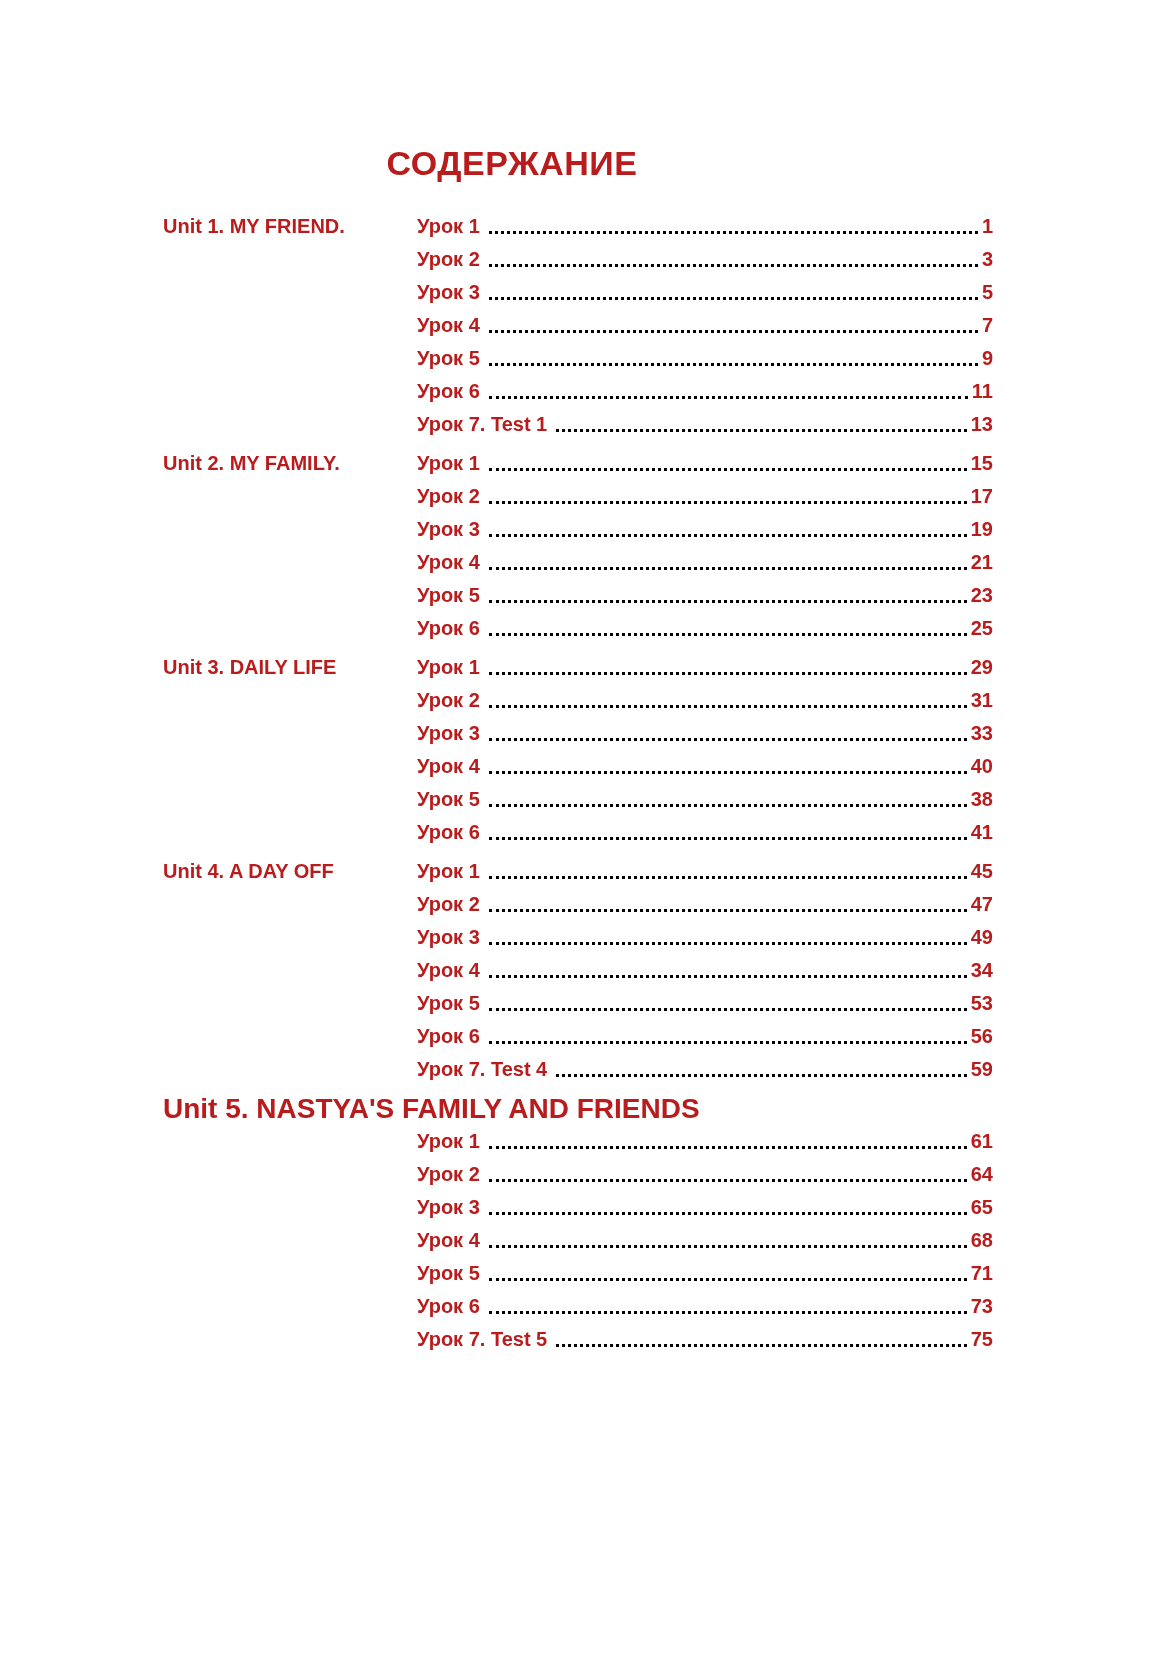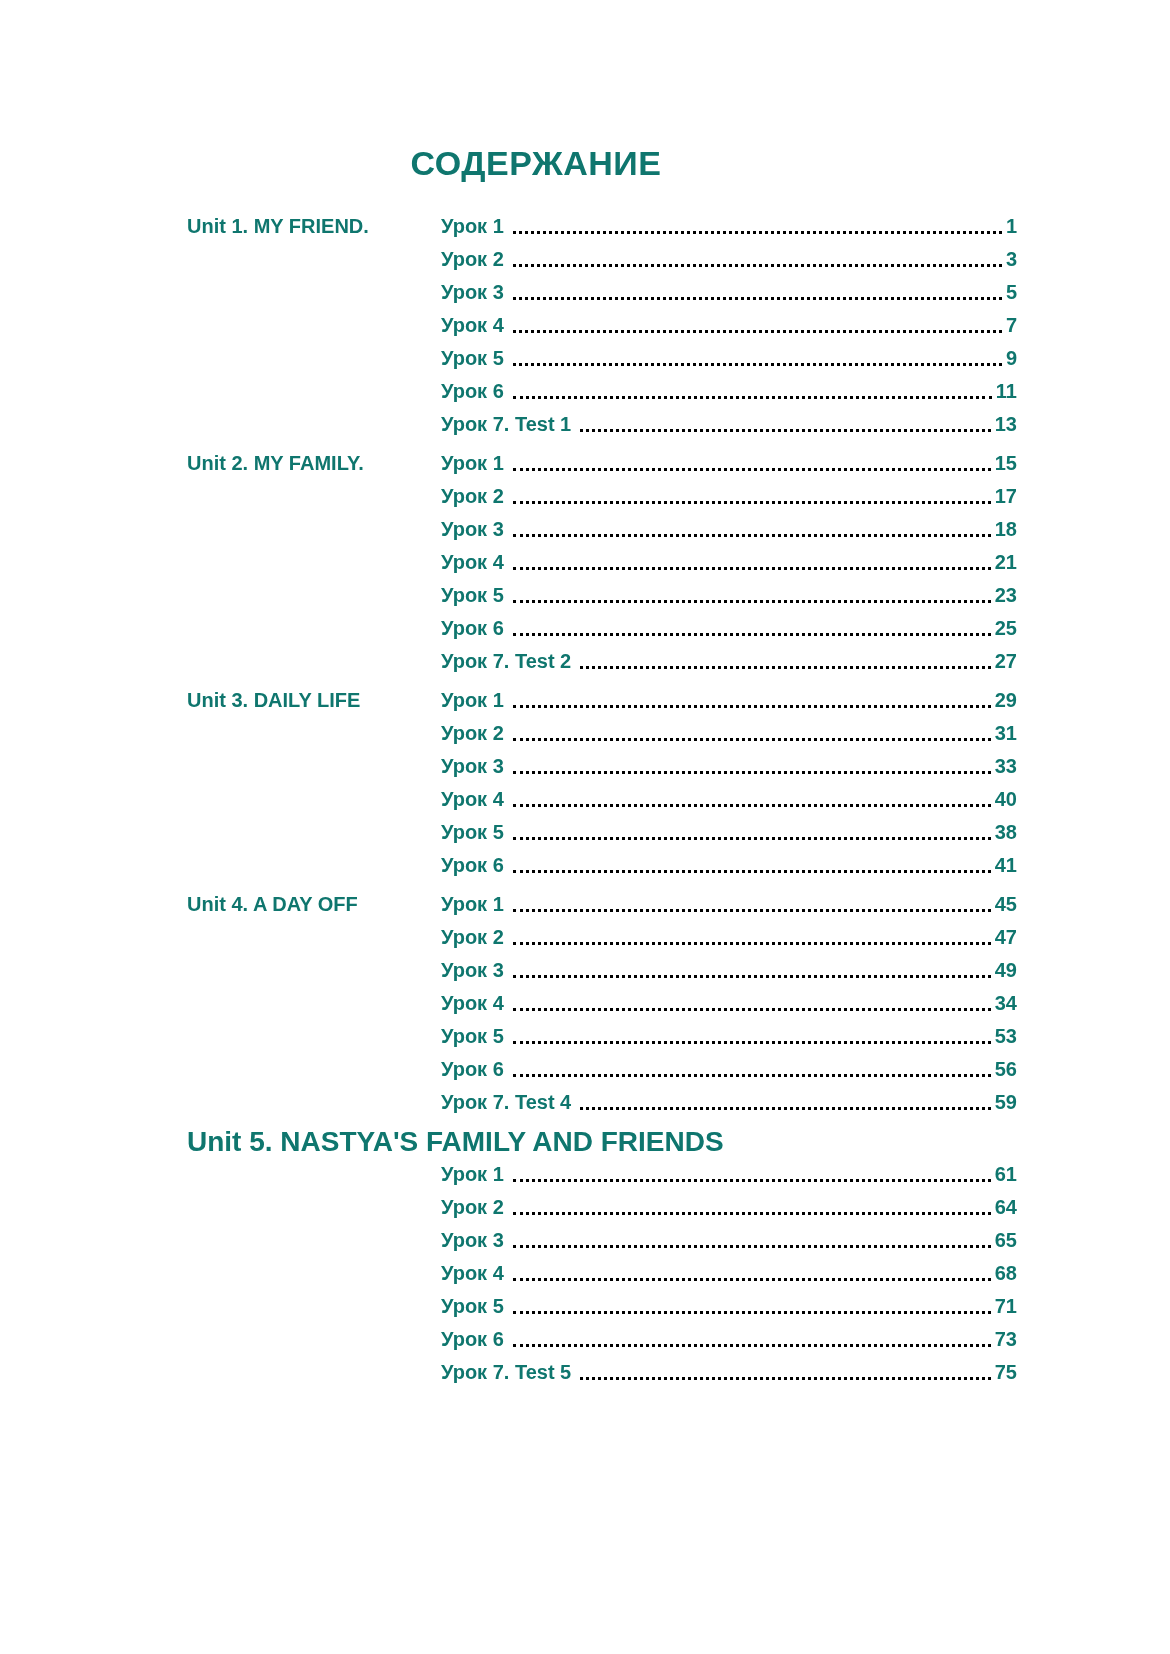--- a/index.html
+++ b/index.html
@@ -5,24 +5,23 @@
   html, body {
     margin: 0;
     padding: 0;
     background: #ffffff;
   }
   .page {
     position: relative;
     width: 1024px;
     height: 1654px;
     background: #ffffff;
-    color: #0f766e;
+    color: #b91c1c;
     font-family: "Liberation Sans", sans-serif;
     overflow: hidden;
-    margin-left: 24px;
   }
   .title {
     position: absolute;
     top: 144px;
     left: 0;
     width: 100%;
     text-align: center;
     font-size: 34px;
     font-weight: 700;
     letter-spacing: 0.5px;
@@ -153,21 +152,21 @@
             <span class="lesson-label">Урок 2</span>
             <span class="leader"></span>
             <span class="page-num">17</span>
           </div>
         </div>
         <div class="row">
           <div class="unit-cell"></div>
           <div class="lesson-wrap">
             <span class="lesson-label">Урок 3</span>
             <span class="leader"></span>
-            <span class="page-num">18</span>
+            <span class="page-num">19</span>
           </div>
         </div>
         <div class="row">
           <div class="unit-cell"></div>
           <div class="lesson-wrap">
             <span class="lesson-label">Урок 4</span>
             <span class="leader"></span>
             <span class="page-num">21</span>
           </div>
         </div>
@@ -178,28 +177,20 @@
             <span class="leader"></span>
             <span class="page-num">23</span>
           </div>
         </div>
         <div class="row">
           <div class="unit-cell"></div>
           <div class="lesson-wrap">
             <span class="lesson-label">Урок 6</span>
             <span class="leader"></span>
             <span class="page-num">25</span>
-          </div>
-        </div>
-        <div class="row">
-          <div class="unit-cell"></div>
-          <div class="lesson-wrap">
-            <span class="lesson-label">Урок 7. Test 2</span>
-            <span class="leader"></span>
-            <span class="page-num">27</span>
           </div>
         </div>
       </div>
       <div class="unit-block">
         <div class="row">
           <div class="unit-cell">Unit 3. DAILY LIFE</div>
           <div class="lesson-wrap">
             <span class="lesson-label">Урок 1</span>
             <span class="leader"></span>
             <span class="page-num">29</span>

